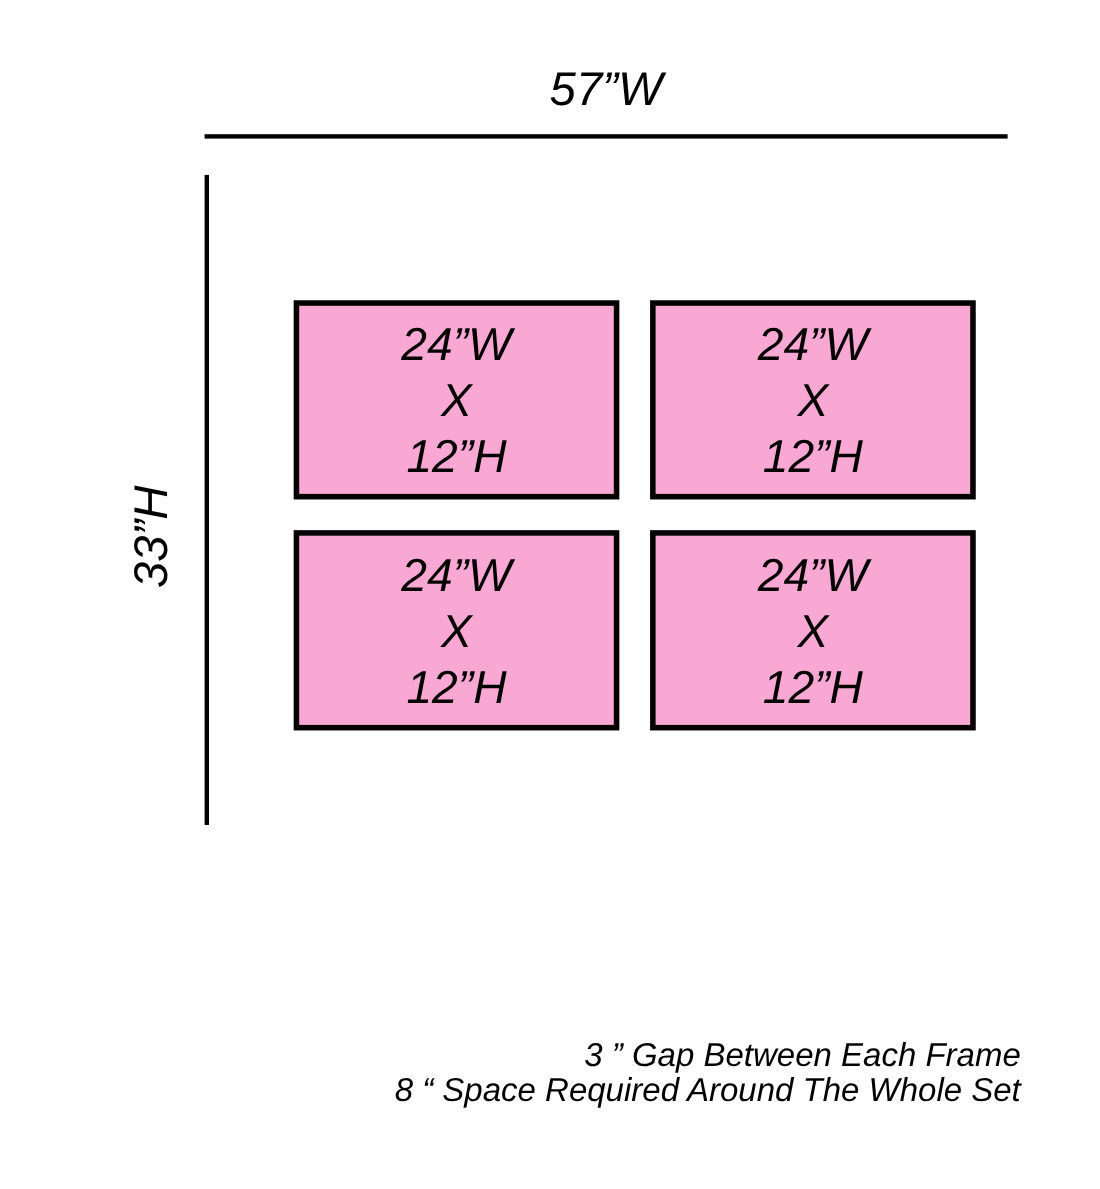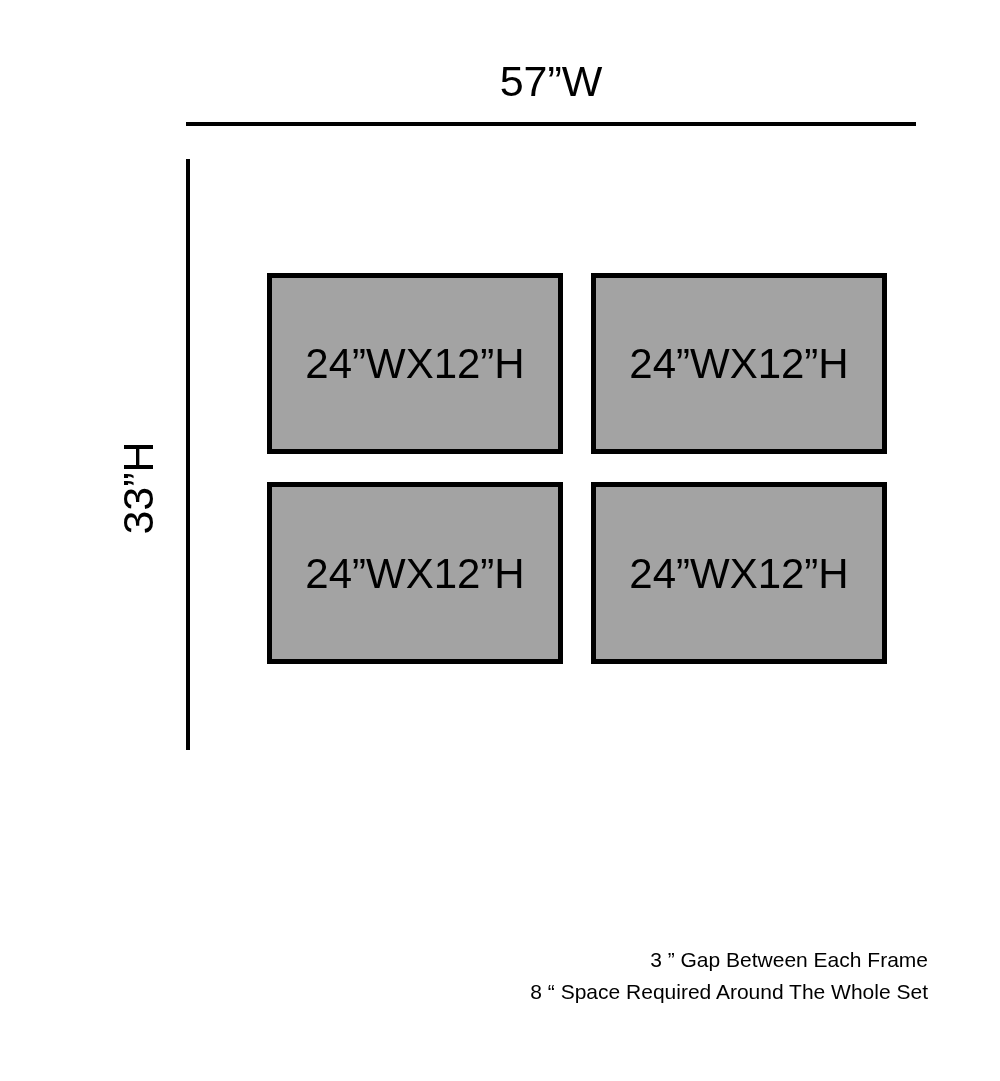--- a/index.html
+++ b/index.html
@@ -8,20 +8,21 @@
     background: #ffffff;
   }
   .canvas {
     position: relative;
     width: 1000px;
     height: 1081px;
     background: #ffffff;
     font-family: "Liberation Sans", sans-serif;
     color: #000000;
     overflow: hidden;
+    font-style: italic;
   }
 
   
   .top-dim-label {
     position: absolute;
     left: 185px;
     top: 58px;
     width: 732px;
     text-align: center;
     font-size: 43px;
@@ -59,44 +60,44 @@
     white-space: nowrap;
     transform: rotate(-90deg);
     transform-origin: center center;
   }
 
   
   .frame {
     position: absolute;
     box-sizing: border-box;
     border: 5px solid #000000;
-    background: #a3a3a3;
+    background: #f9a8d4;
     display: flex;
-    flex-direction: row;
+    flex-direction: column;
     align-items: center;
     justify-content: center;
   }
   .frame.tl { left: 267px; top: 273px; width: 296px; height: 181px; }
   .frame.tr { left: 591px; top: 273px; width: 296px; height: 181px; }
   .frame.bl { left: 267px; top: 482px; width: 296px; height: 182px; }
   .frame.br { left: 591px; top: 482px; width: 296px; height: 182px; }
   .frame .line {
     font-size: 42px;
     line-height: 51px;
     text-align: center;
     white-space: nowrap;
   }
 
   
   .notes {
     position: absolute;
     right: 72px;
     top: 944px;
     text-align: right;
-    font-size: 21px;
+    font-size: 30px;
     line-height: 32px;
     white-space: nowrap;
   }
 </style>
 </head>
 <body>
 
 <div class="canvas">
 
   <div class="top-dim-label">57”W</div>

